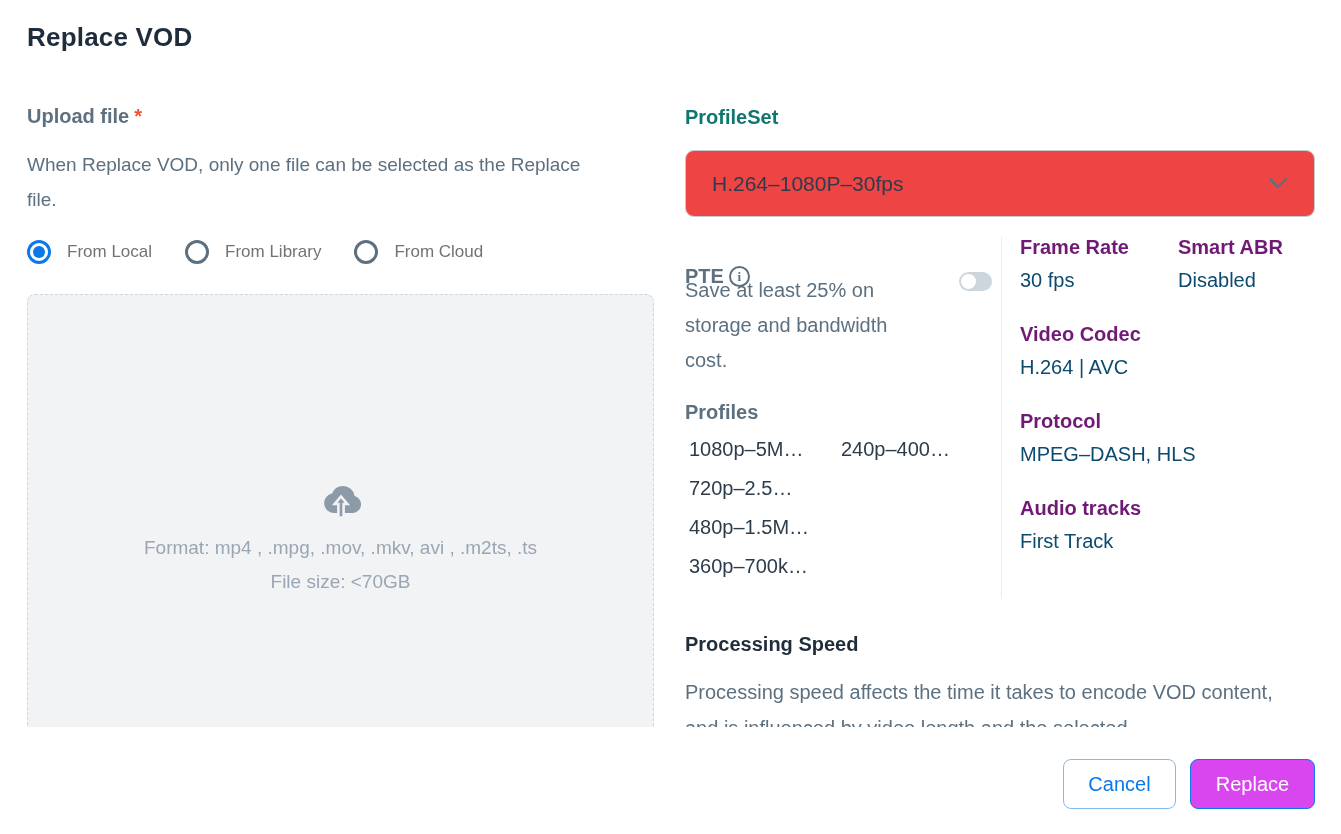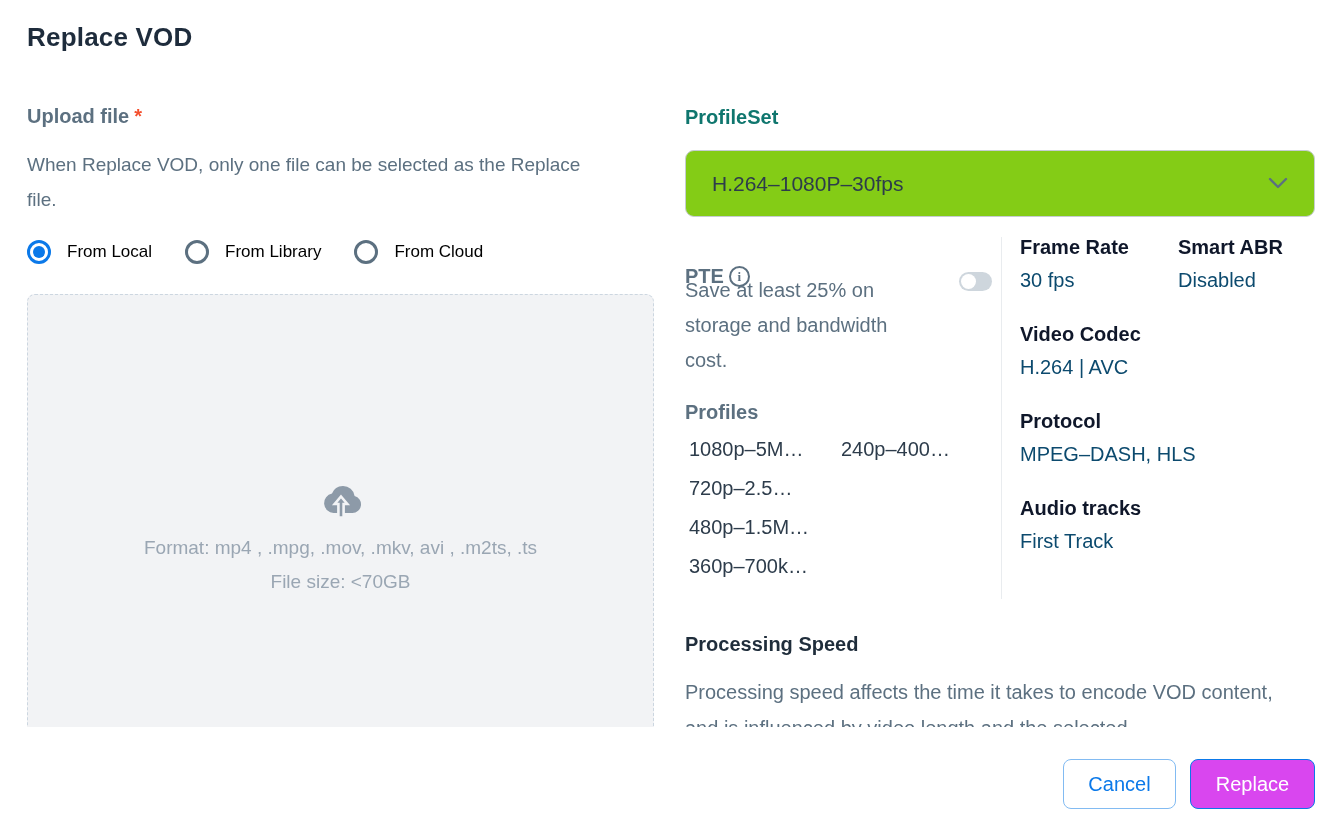--- a/index.html
+++ b/index.html
@@ -29,40 +29,40 @@
   .radio-opt { display:flex; align-items:center; gap:16px; cursor:pointer; }
   .radio-circle {
     width:24px; height:24px; border-radius:50%; border:3px solid #5c7080;
     background:#fff; position:relative; flex:0 0 auto;
   }
   .radio-circle.checked { border-color:#0b79e9; }
   .radio-circle.checked::after {
     content:""; position:absolute; left:50%; top:50%; width:12px; height:12px;
     transform:translate(-50%,-50%); border-radius:50%; background:#0b79e9;
   }
-  .radio-label { font-size:17px; color:#000000; }
+  .radio-label { font-size:17px; color:#737373; }
 
   .dropzone {
     position:absolute; left:27px; top:294px; width:627px; height:470px;
     background:#f2f3f5; border:1px dashed #ccd6e0; border-radius:8px;
   }
   .dz-icon { position:absolute; left:50%; top:186px; transform:translateX(-50%); }
   .dz-line1 { position:absolute; left:0; right:0; top:242px; text-align:center;
     font-size:19px; color:#9aa6b3; }
   .dz-line2 { position:absolute; left:0; right:0; top:276px; text-align:center;
     font-size:19px; color:#9aa6b3; }
 
   
   .ps-label {
     position:absolute; left:685px; top:106px;
     font-size:20px; font-weight:700; color:#0f766e;
   }
   .profileset-select {
     position:absolute; left:685px; top:150px; width:630px; height:67px;
-    border:1px solid #c6ccd2; border-radius:9px; background:#84cc16; cursor:pointer;
+    border:1px solid #c6ccd2; border-radius:9px; background:#ef4444; cursor:pointer;
     display:flex; align-items:center; padding:0 26px;
   }
   .profileset-value { font-size:21px; color:#2d3c4b; flex:1; }
   .chev { flex:0 0 auto; }
 
   .pte-header { position:absolute; left:685px; top:237px; display:flex; align-items:center; gap:5px;margin-top:28px; }
   .pte-title { font-size:20px; font-weight:700; color:#5c7080; }
   .info-icon {
     width:21px; height:21px; border:2px solid #5c7080; border-radius:50%;
     display:flex; align-items:center; justify-content:center;
@@ -89,21 +89,21 @@
   .profiles-grid {
     position:absolute; left:689px; top:438px; width:300px;
     display:grid; grid-auto-flow:column; grid-template-rows:repeat(4, 39px);
     grid-template-columns:148px auto; column-gap:4px; align-items:start;
   }
   .profile-item { font-size:20px; color:#2d3c4b; white-space:nowrap; }
 
   .vdivider { position:absolute; left:1001px; top:237px; width:1px; height:362px; background:#e9ecef; }
 
   .specs { position:absolute; left:1020px; top:236px; width:300px; }
-  .spec-label { font-size:20px; font-weight:700; color:#0f172a; margin-bottom:10px; }
+  .spec-label { font-size:20px; font-weight:700; color:#701a75; margin-bottom:10px; }
   .spec-value { font-size:20px; color:#0c4a6e; }
   .spec-row2 { display:grid; grid-template-columns:158px auto; }
   .spec-group { margin-bottom:31px; }
 
   .proc-label {
     position:absolute; left:685px; top:633px;
     font-size:20px; font-weight:700; color:#1f2d3b;
   }
   .proc-desc {
     position:absolute; left:685px; top:674px; width:620px;

